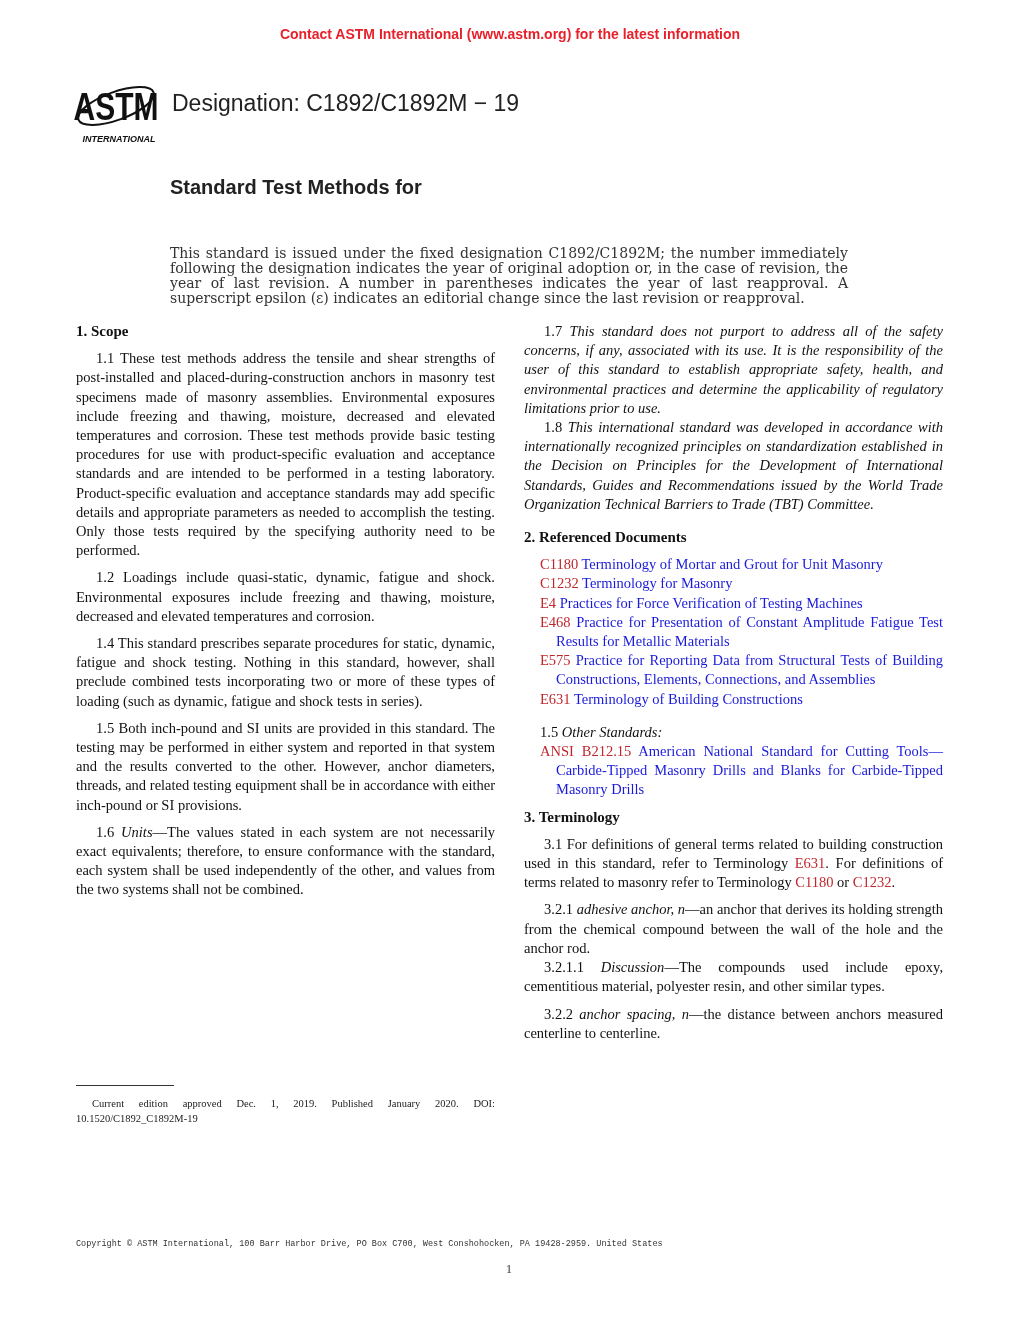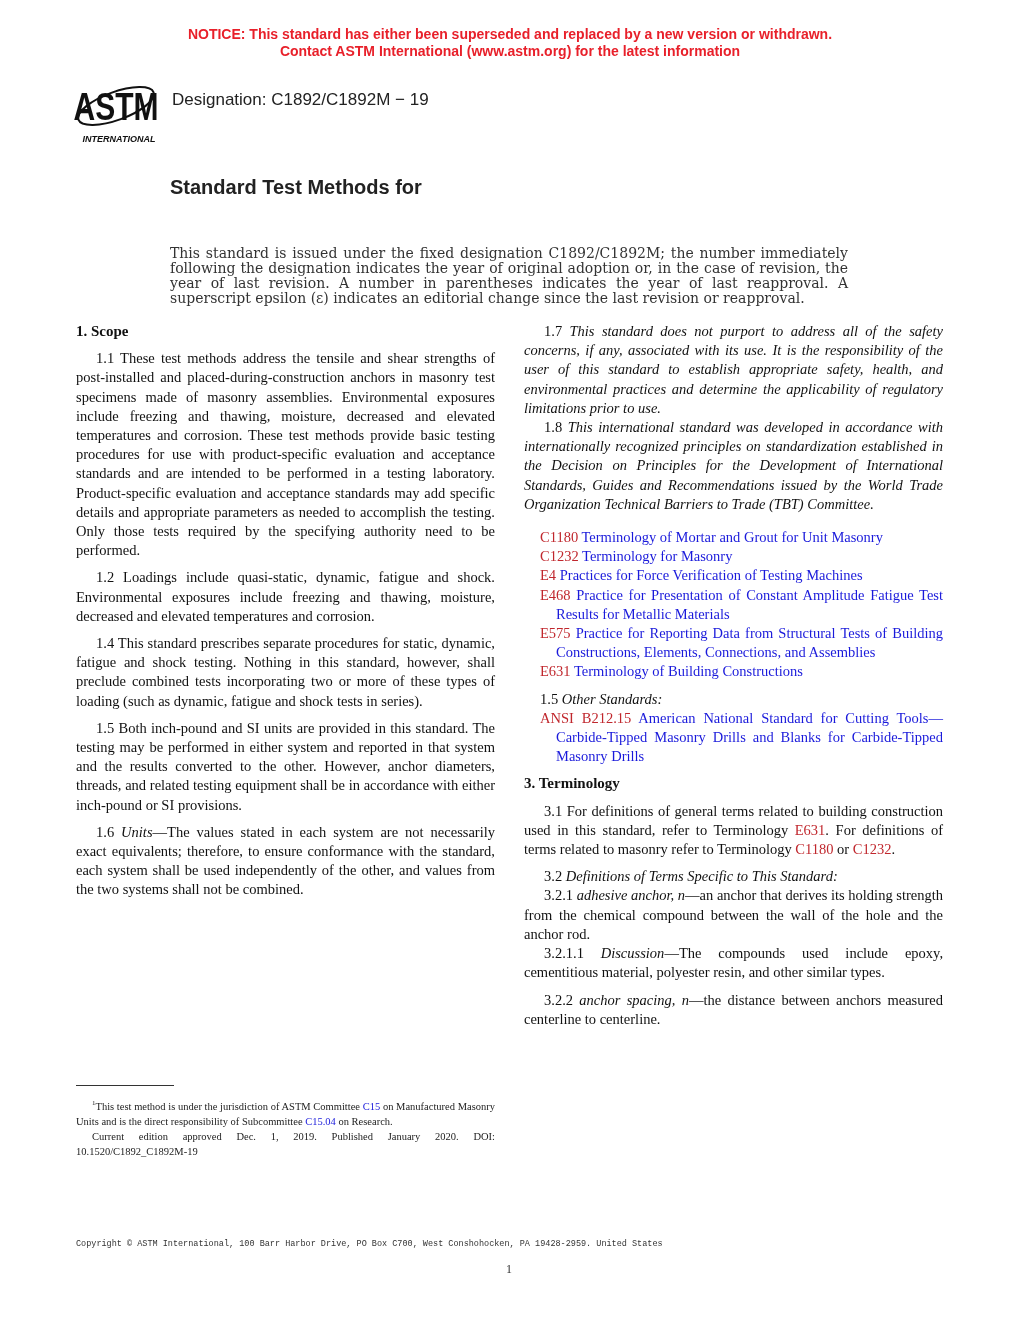--- a/index.html
+++ b/index.html
@@ -3,21 +3,21 @@
 <meta charset="utf-8">
 <style>
   html, body { margin: 0; padding: 0; background: #ffffff; }
   body { width: 1020px; height: 1320px; position: relative; overflow: hidden;
          font-family: "Liberation Serif", serif; color: #111; }
   .notice { position: absolute; top: 26px; left: 0; width: 1020px; text-align: center;
             font-family: "Liberation Sans", sans-serif; font-weight: bold; font-size: 14px;
             line-height: 17px; color: #e8202a; }
   .logo { position: absolute; left: 74px; top: 76px; width: 90px; height: 70px; }
   .designation { position: absolute; left: 172px; top: 90px; font-family: "Liberation Sans", sans-serif;
-                 font-size: 17px; color: #222; }
+                 font-size: 23px; color: #222; }
   .title { position: absolute; left: 170px; top: 174px; font-family: "Liberation Sans", sans-serif;
            font-size: 20px; line-height: 26px; color: #222; font-weight: bold; }
   .title sup { font-size: 13px; vertical-align: top; position: relative; top: -2px; margin-left: 6px; }
   .intro { position: absolute; left: 170px; top: 246px; width: 678px; font-family: "DejaVu Serif", serif;
            font-size: 14px; line-height: 15px; color: #333; text-align: justify; }
   .col { position: absolute; width: 419px; font-size: 14.5px; line-height: 19.2px; text-align: justify; }
   .col-left { left: 76px; top: 322px; }
   .col-right { left: 524px; top: 322px; }
   .col p { margin: 0 0 8px 0; text-indent: 20px; }
   .col p.tight { margin-bottom: 0; }
@@ -34,21 +34,20 @@
   .footnote p { margin: 0; text-indent: 16px; }
   .footnote sup { font-size: 7px; }
   .copyright { position: absolute; left: 76px; top: 1239px; font-family: Liberation Mono, monospace;
                font-size: 8.5px; color: #333; }
   .pageno { position: absolute; left: 506px; top: 1262px; font-size: 12px; color: #333; }
 </style>
 </head>
 <body>
 
 <div class="notice">
-  <div>NOTICE: This standard has either been superseded and replaced by a new version or withdrawn.</div>
   <div>Contact ASTM International (www.astm.org) for the latest information</div>
 </div>
 
 <svg class="logo" viewBox="0 0 90 70">
   <ellipse cx="42" cy="30" rx="40" ry="14" fill="none" stroke="#111" stroke-width="2" transform="rotate(-20 42 30)"></ellipse>
   <text x="42" y="44" text-anchor="middle" font-family="Liberation Sans, sans-serif" font-weight="bold" font-size="30" fill="#111" transform="scale(1,1.3) translate(0,-10)">ASTM</text>
   <text x="45" y="66" text-anchor="middle" font-family="Liberation Sans, sans-serif" font-weight="bold" font-style="italic" font-size="9" fill="#111">INTERNATIONAL</text>
 </svg>
 
 <div class="designation">Designation: C1892/C1892M − 19</div>
@@ -65,41 +64,40 @@
   <p>1.2 Loadings include quasi-static, dynamic, fatigue and shock. Environmental exposures include freezing and thawing, moisture, decreased and elevated temperatures and corrosion.</p>
   <p>1.4 This standard prescribes separate procedures for static, dynamic, fatigue and shock testing. Nothing in this standard, however, shall preclude combined tests incorporating two or more of these types of loading (such as dynamic, fatigue and shock tests in series).</p>
   <p>1.5 Both inch-pound and SI units are provided in this standard. The testing may be performed in either system and reported in that system and the results converted to the other. However, anchor diameters, threads, and related testing equipment shall be in accordance with either inch-pound or SI provisions.</p>
   <p><span>1.6 </span><i>Units</i><span>—The values stated in each system are not necessarily exact equivalents; therefore, to ensure conformance with the standard, each system shall be used independently of the other, and values from the two systems shall not be combined.</span></p>
 </div>
 
 <div class="col col-right">
   <p class="tight"><span>1.7 </span><i>This standard does not purport to address all of the safety concerns, if any, associated with its use. It is the responsibility of the user of this standard to establish appropriate safety, health, and environmental practices and determine the applicability of regulatory limitations prior to use.</i></p>
   <p style="margin-bottom:14px"><span>1.8 </span><i>This international standard was developed in accordance with internationally recognized principles on standardization established in the Decision on Principles for the Development of International Standards, Guides and Recommendations issued by the World Trade Organization Technical Barriers to Trade (TBT) Committee.</i></p>
 
-  <ul class="refs" style="margin-bottom:8px">
+  <h2>2.  Referenced Documents</h2>
+  <ul class="refs" style="margin-bottom:14px">
     <li><a class="ref">C1180</a> <span class="lnk">Terminology of Mortar and Grout for Unit Masonry</span></li>
     <li><a class="ref">C1232</a> <span class="lnk">Terminology for Masonry</span></li>
     <li><a class="ref">E4</a> <span class="lnk">Practices for Force Verification of Testing Machines</span></li>
     <li><a class="ref">E468</a> <span class="lnk">Practice for Presentation of Constant Amplitude Fatigue Test Results for Metallic Materials</span></li>
     <li><a class="ref">E575</a> <span class="lnk">Practice for Reporting Data from Structural Tests of Building Constructions, Elements, Connections, and Assemblies</span></li>
     <li><a class="ref">E631</a> <span class="lnk">Terminology of Building Constructions</span></li>
   </ul>
   <p class="subhead"><span>1.5 </span><i>Other Standards:</i></p>
   <ul class="refs" style="">
     <li><a class="ref">ANSI B212.15</a> <span class="lnk">American National Standard for Cutting Tools—Carbide-Tipped Masonry Drills and Blanks for Carbide-Tipped Masonry Drills</span></li>
   </ul>
 
   <h2>3.  Terminology</h2>
   <p><span>3.1 For definitions of general terms related to building construction used in this standard, refer to Terminology </span><a class="ref">E631</a><span>. For definitions of terms related to masonry refer to Terminology </span><a class="ref">C1180</a><span> or </span><a class="ref">C1232</a><span>.</span></p>
-  <p class="tight"><span>3.2 </span><i>Definitions of Terms Specific to This Standard:</i></p>
   <p class="tight"><span>3.2.1 </span><i>adhesive anchor, n</i><span>—an anchor that derives its holding strength from the chemical compound between the wall of the hole and the anchor rod.</span></p>
   <p><span>3.2.1.1 </span><i>Discussion</i><span>—The compounds used include epoxy, cementitious material, polyester resin, and other similar types.</span></p>
   <p><span>3.2.2 </span><i>anchor spacing, n</i><span>—the distance between anchors measured centerline to centerline.</span></p>
 </div>
 
 <div class="fn-rule"></div>
 <div class="footnote">
-  <p><sup>1</sup><span>This test method is under the jurisdiction of ASTM Committee </span><a class="lnk">C15</a><span> on Manufactured Masonry Units and is the direct responsibility of Subcommittee </span><a class="lnk">C15.04</a><span> on Research.</span></p>
   <p>Current edition approved Dec. 1, 2019. Published January 2020. DOI: 10.1520/C1892_C1892M-19</p>
 </div>
 
 <div class="copyright">Copyright © ASTM International, 100 Barr Harbor Drive, PO Box C700, West Conshohocken, PA 19428-2959. United States</div>
 <div class="pageno">1</div>
 
 </body></html>

